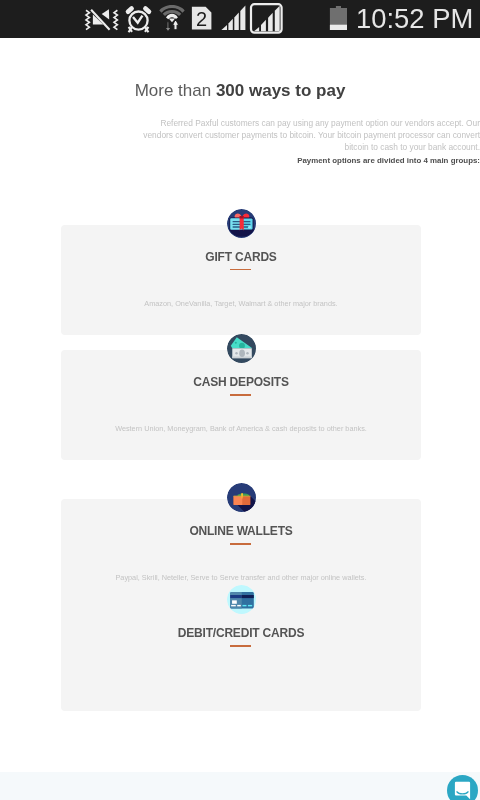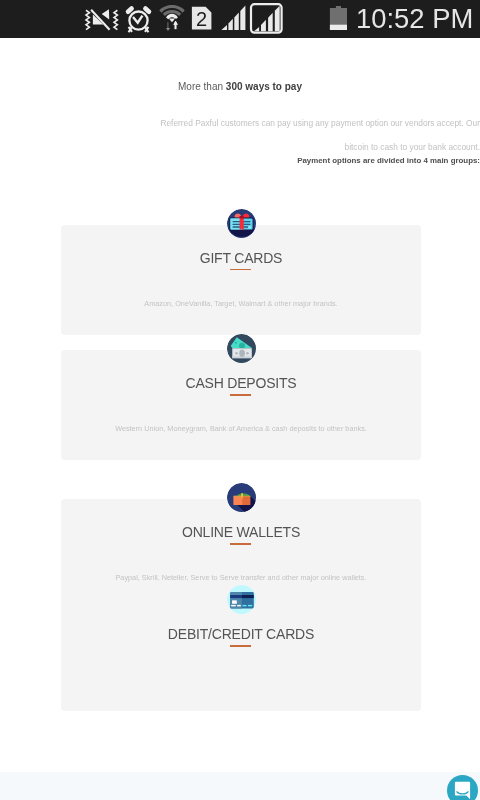--- a/index.html
+++ b/index.html
@@ -21,40 +21,40 @@
   .sb-ico { position:absolute; display:block; }
   #sb-right { position:absolute; left:0; top:0; width:480px; height:38px; }
   #battery-pct { position:absolute; left:291.5px; top:0; height:38px; line-height:38px; color:#737373; font-size:17.2px;margin-top:40px; }
   #clock { position:absolute; left:356px; top:0; height:38px; line-height:38px; color:#e6e6e6; font-size:27.4px; }
 
   
   #page { position:absolute; left:0; top:38px; width:480px; height:762px; background:#fff; }
 
   #hero { position:absolute; left:0; top:0; width:480px; }
   #hero-title { position:absolute; left:0; top:43px; width:480px; text-align:center;
-                font-size:10px; font-weight:400; color:#5c5c5c; }
+                font-size:17px; font-weight:400; color:#5c5c5c; }
   #hero-title b { font-weight:700; color:#414141; }
   #hero-lead { position:absolute; left:0; top:78.8px; width:480px; text-align:right;
                font-size:8.35px; line-height:12px; color:#c2c2c2; }
   #hero-sub { position:absolute; left:0; top:118px; width:480px; text-align:right;
               font-size:7.9px; font-weight:700; color:#4f4f4f; }
 
   
   .card-wrap { position:absolute; left:61px; width:360px; height:126px; }
   .card {
     position:absolute; left:0; top:16px; width:360px; height:110px;
     background:#f4f4f4; border-radius:4px;
   }
   .badge {
     position:absolute; left:165.8px; top:0; width:29.4px; height:29.4px;
     border-radius:50%; overflow:hidden; z-index:3;
   }
   .badge svg { display:block; width:29.4px; height:29.4px; }
   .c-title { position:absolute; left:0; top:41px; width:360px; text-align:center;
-             font-size:14px; font-weight:400; letter-spacing:-0.2px; color:#545454; }
+             font-size:12px; font-weight:700; letter-spacing:-0.2px; color:#545454; }
   .c-rule { position:absolute; left:169.4px; top:60.3px; width:20.2px; height:1.5px; background:#c86c3d; }
   .c-desc { position:absolute; left:0; top:76px; width:360px; text-align:center;
             font-size:7.3px; color:#c3c3c3;margin-top:14px; }
 
   
   #band { position:absolute; left:0; top:772px; width:480px; height:28px; background:#f5f9fb; }
   #chat { position:absolute; left:446.7px; top:775.1px; width:31px; height:31px; border-radius:50%;
           background:#2ba7c4; }
   #chat svg { display:block; }
 </style>
@@ -139,21 +139,21 @@
       <path d="M7.9 2.0 L13.0 2.0 L13.0 3.9 L19.0 3.9 L19.0 26.0 L1.9 26.0 L1.9 3.9 L7.9 3.9 Z" fill="#6f6f6f"></path>
       <path d="M1.9 20.7 L19.0 20.7 L19.0 26.0 L1.9 26.0 Z" fill="#ececec"></path>
     </svg>
     <span id="clock">10:52 PM</span>
   </div>
 
 <div id="page">
 
   <div id="hero">
     <div id="hero-title"><span>More than </span><b>300 ways to pay</b></div>
-    <div id="hero-lead"><span>Referred Paxful customers can pay using any payment option our vendors accept. Our</span><br><br><span>bitcoin to cash to your bank account.</span></div>
+    <div id="hero-lead"><span>Referred Paxful customers can pay using any payment option our vendors accept. Our</span><br><span>vendors convert customer payments to bitcoin. Your bitcoin payment processor can convert</span><br><span>bitcoin to cash to your bank account.</span></div>
     <div id="hero-sub">Payment options are divided into 4 main groups:</div>
   </div>
 
   <div class="card-wrap" style="top:170.5px">
     <div class="card"></div>
     <div class="badge">
       <svg viewBox="0 0 30 30">
         <circle cx="15" cy="15" r="15" fill="#273c77"></circle>
         <path d="M2.0 20.8 A15 15 0 0 0 28.0 20.8 Z" fill="#121348"></path>
 

